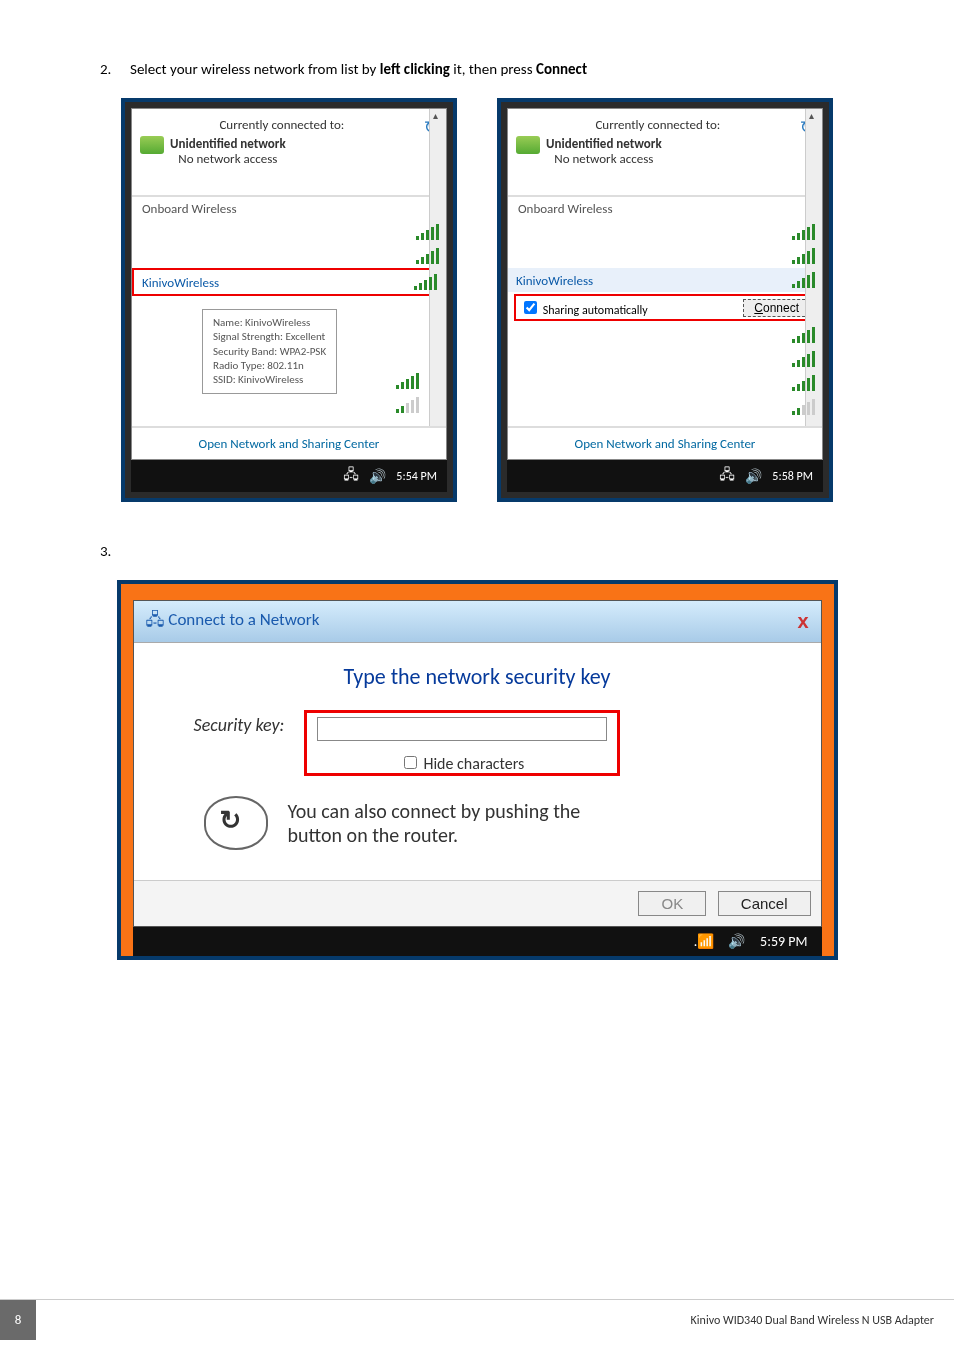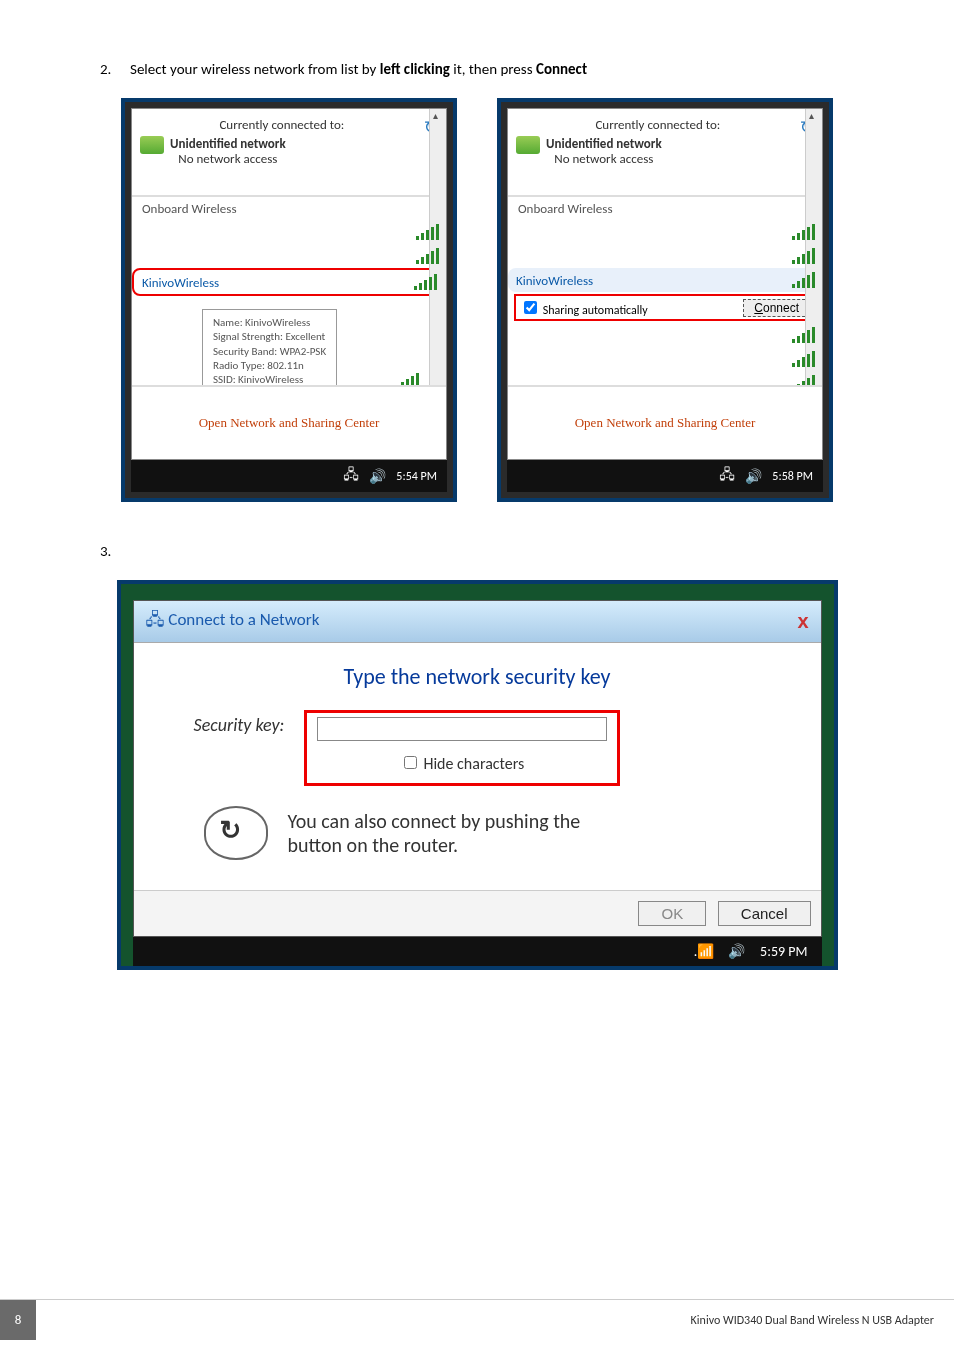--- a/index.html
+++ b/index.html
@@ -10,50 +10,50 @@
   .figwrap { text-align:center; margin:10px 0 40px 0;}
   .figrow { display:inline-flex; gap:40px; }
   .taskpop { width:336px; background:#2b2b2b; border:4px solid #063a6b; padding:6px; box-sizing:border-box; position:relative;}
   .tasktop { background:#fff; border:1px solid #888; height:350px; position:relative; overflow:hidden;}
   .tophdr { padding:8px; font-size:13px; color:#333; }
   .tophdr-row { display:flex; align-items:flex-start; }
   .neticon { width:24px; height:18px; margin-right:6px; background:linear-gradient(#9c5, #5a3); border-radius:3px; position:relative; }
   .neticon::after{content:""; position:absolute; right:-2px; top:-2px; width:8px;height:8px;border-radius:50%;}
   .refresh-icon { float:right; color:#2a7abf; font-size:17px;}
   .sechdr { display:flex; justify-content:space-between; padding:4px 10px; font-size:13px; color:#555; border-top:2px solid #ddd;margin-top:21px;}
-  .netitem { display:flex; justify-content:space-between; align-items:center; padding:4px 8px; font-size:13px;border-radius:8px;}
+  .netitem { display:flex; justify-content:space-between; align-items:center; padding:4px 8px; font-size:13px;}
   .netitem.sel { border:2px solid #e00; }
   .netitem.blue { color:#0b5aa8; }
   .sigbars { width:22px; height:16px; display:inline-block; position:relative; }
   .sigbars span{ position:absolute; bottom:0; width:3px; background:#2a8a2a; }
   .sigbars span:nth-child(1){left:0;height:4px;}
   .sigbars span:nth-child(2){left:5px;height:7px;}
   .sigbars span:nth-child(3){left:10px;height:10px;}
   .sigbars span:nth-child(4){left:15px;height:13px;}
   .sigbars span:nth-child(5){left:20px;height:16px;}
   .sigbars.low span:nth-child(3),.sigbars.low span:nth-child(4),.sigbars.low span:nth-child(5){background:#ccc;}
   .tooltip { position:absolute; left:70px; top:200px; background:#fff; border:1px solid #999; padding:6px 10px; font-size:11px; color:#555; line-height:1.3; text-align:left;}
   .connectrow { border:2px solid #e00; margin:2px 6px; padding:2px 4px; display:flex; justify-content:space-between; align-items:center; font-size:12px;}
   .connectrow button{ font-size:12px; border:1px dashed #555; background:#eee; padding:1px 10px; cursor:pointer;}
-  .footlink { text-align:center; font-size:13px; color:#c2410c; padding:28px; border-top:2px solid #ddd; background:#fff;font-family:Liberation Serif, serif;}
+  .footlink { text-align:center; font-size:13px; color:#0369a1; padding:8px; border-top:2px solid #ddd; background:#fff;}
   .tray { background:#111; color:#fff; font-size:12px; text-align:right; padding:4px 10px; display:flex; justify-content:flex-end; gap:10px; align-items:center;}
   .tray .ticon{ font-size:14px;}
   .scrollhint{position:absolute; right:0; top:0; bottom:0; width:16px; background:#eee; border-left:1px solid #ccc;}
   .scrollhint::before{content:"▴"; position:absolute; top:0; left:3px; font-size:10px; color:#555;}
   .scrollhint::after{content:"▾"; position:absolute; bottom:0; left:3px; font-size:10px; color:#555;}
   
-  .dlgwrap { width:721px; margin:17px auto; border:4px solid #063a6b; background:#14532d; padding:16px 12px 0 12px; box-sizing:border-box;}
+  .dlgwrap { width:721px; margin:17px auto; border:4px solid #063a6b; background:#f97316; padding:16px 12px 0 12px; box-sizing:border-box;}
   .dlg { background:#fff; border:1px solid #555;}
   .dlgtitle { background:linear-gradient(#d5ecfc,#a8cbe8); padding:6px 12px; font-size:17px; color:#1a5aad; display:flex; justify-content:space-between; align-items:center; border-bottom:1px solid #aaa;}
   .dlgtitle .x{ color:#c33; font-weight:bold; font-size:20px; cursor:pointer; font-family: Arial;}
   .dlgbody { padding:20px 30px; }
   .dlgbody h3 { color:#063a9b; font-weight:normal; font-size:22px; margin:0 0 20px 0;}
   .keyrow { display:flex; align-items:flex-start; gap:20px; margin-left:30px; margin-bottom:20px;}
   .keyrow label{ font-size:18px; color:#333; padding-top:4px;font-style:italic;}
-  .keycol { border:3px solid #e00; padding:4px 10px 10px 10px; }
+  .keycol { border:3px solid #e00; padding:4px 10px 0 10px; }
   .keycol input[type=text]{ width:280px; font-size:16px; padding:2px 4px; border:1px solid #888;}
   .keycol .hide{ margin-top:12px; font-size:16px; color:#333;}
   .keycol .hide input{ margin-right:6px;}
   .routerrow{ display:flex; align-items:center; gap:20px; margin:20px 0 10px 40px; font-size:20px; color:#333;}
   .routericon{ width:60px; height:50px; border:2px solid #666; border-radius:50%/45%; position:relative; flex-shrink:0;}
   .routericon::after{content:"↻"; position:absolute; left:14px; top:6px; font-size:26px; color:#333; font-weight:bold;}
   .dlgbtns { text-align:right; padding:10px 10px; border-top:1px solid #ccc; background:#f4f4f4;}
   .dlgbtns button{ font-size:15px; padding:3px 22px; margin-left:8px; background:#f0f0f0; border:1px solid #888; color:#888; cursor:pointer;}
   .dlgbtns button.cancel{color:#222;}
   .tray2 { background:#111; color:#fff; font-size:14px; text-align:right; padding:6px 14px; display:flex; justify-content:flex-end; gap:14px; align-items:center;}

